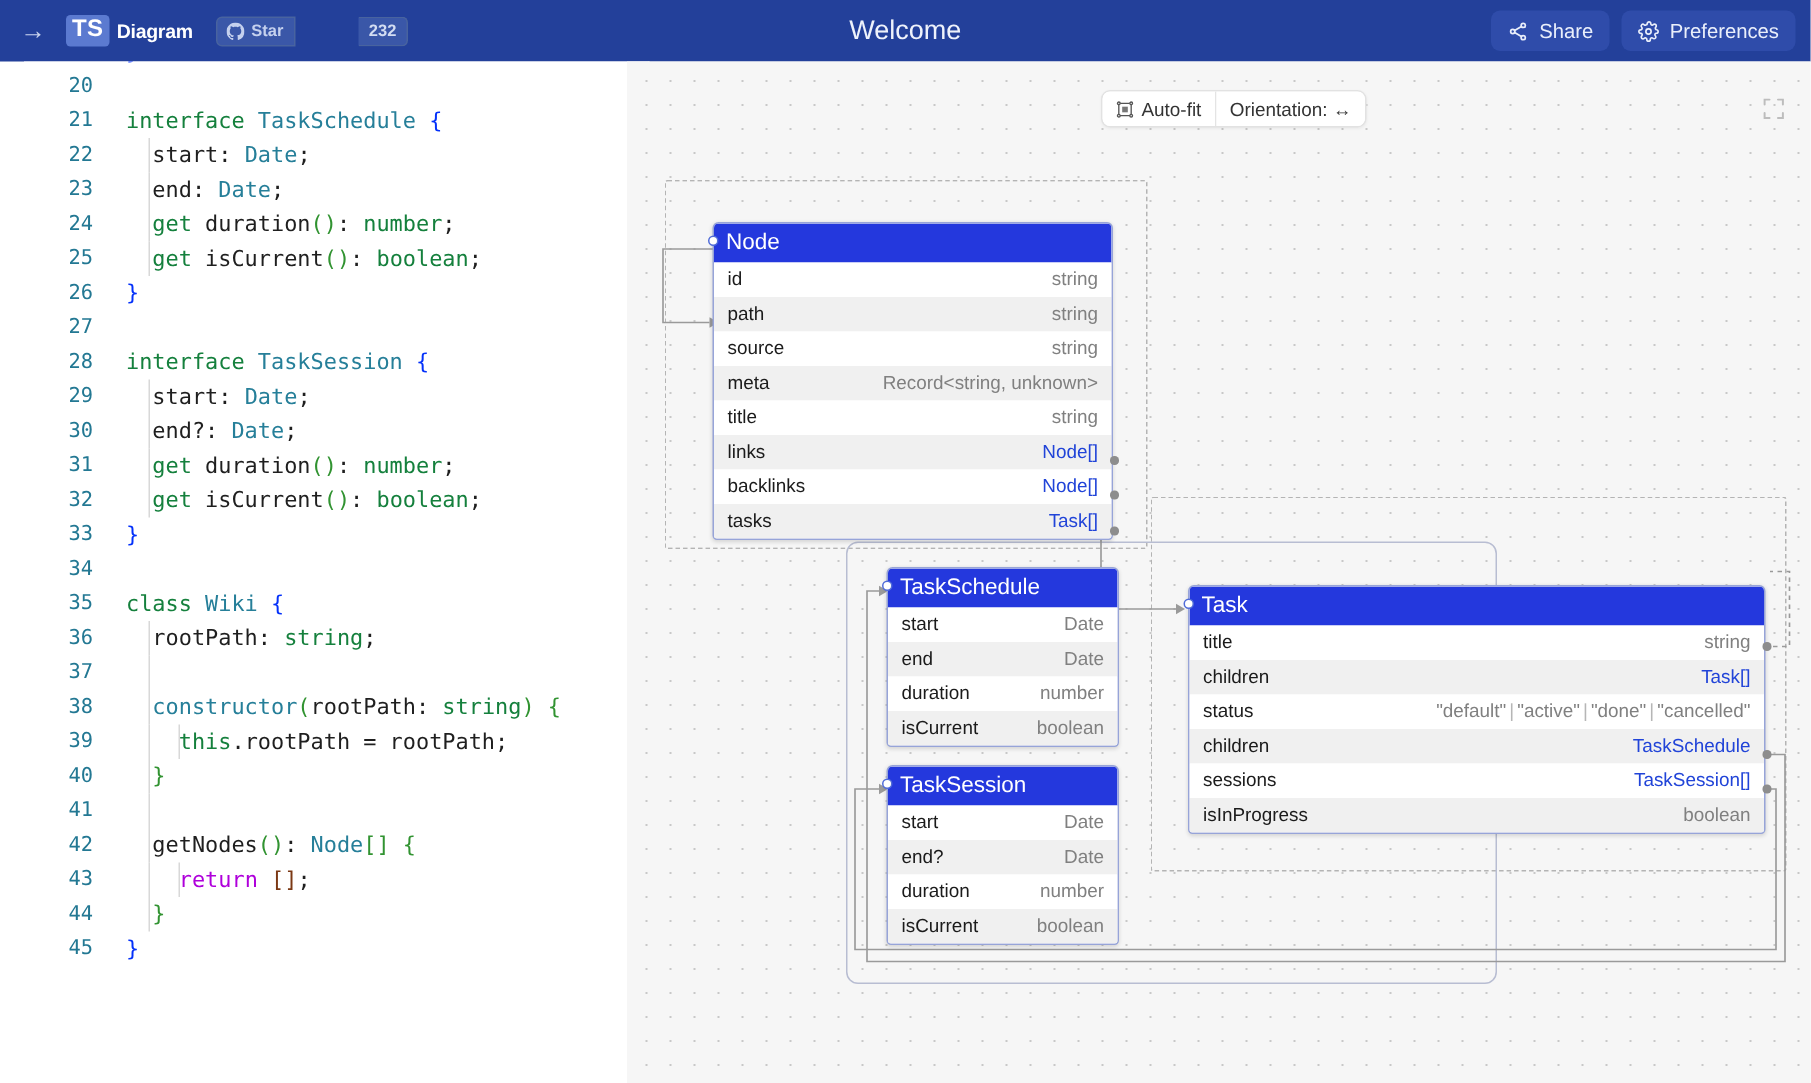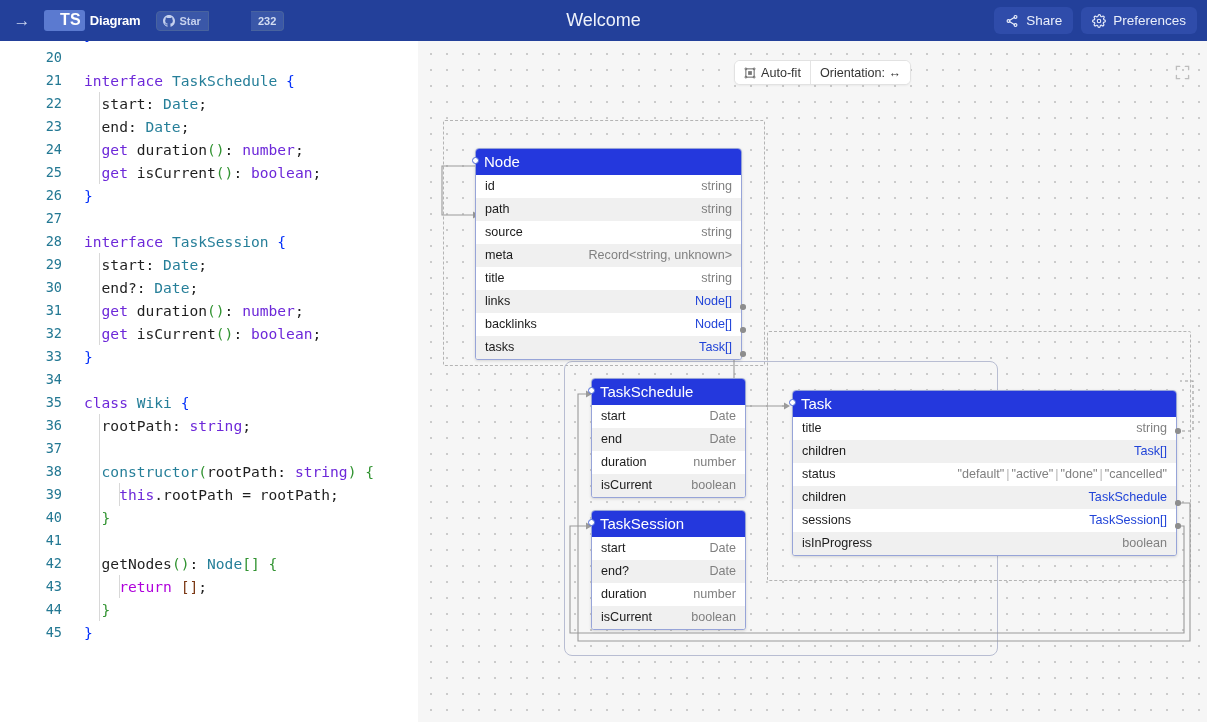--- a/index.html
+++ b/index.html
@@ -22,21 +22,21 @@
     display: flex; align-items: center; justify-content: center;
     color: #c9d4ef; font-size: 17px; line-height: 1;
     cursor: pointer;
   }
   #brand { display: flex; align-items: center; gap: 0px; }
   #brand-ts {
     background: #5b7ad0;
     color: #ffffff;
     font-weight: bold;
     font-size: 16px;
-    padding: 1px 4px 2px 16px;
+    padding: 1px 4px 2px 4px;
     border-radius: 3px;
     letter-spacing: .2px;
   }
   #brand-name {
     color: #ffffff; font-weight: bold; font-size: 13px;
     margin-left: 5px; letter-spacing: -.2px;
   }
   #gh-badge {
     display: flex; align-items: center; margin-left: 16px;
     height: 20px; font-size: 11px; gap: 42px;
@@ -94,21 +94,21 @@
     position: absolute; left: 0; width: 46px; text-align: right;
     color: #237893; font-size: 13.6px;
   }
   .ln-code { position: absolute; left: 68px; top: 0; }
   .guide {
     position: absolute; top: 0; height: 23px;
     width: 1px; background: #d8d8d8;
   }
   .g1 { left: 83px; }
   .g2 { left: 103px; }
-  .tok-kw  { color: #6d28d9; }
+  .tok-kw  { color: #15803d; }
   .tok-ctl { color: #af00db; }
   .tok-typ { color: #267f99; }
   .tok-pln { color: #1f1f1f; }
   .tok-pun { color: #1f1f1f; }
   .tok-br1 { color: #0431fa; }
   .tok-br2 { color: #319331; }
   .tok-br3 { color: #7b3814; }
 
   
   #canvas {

